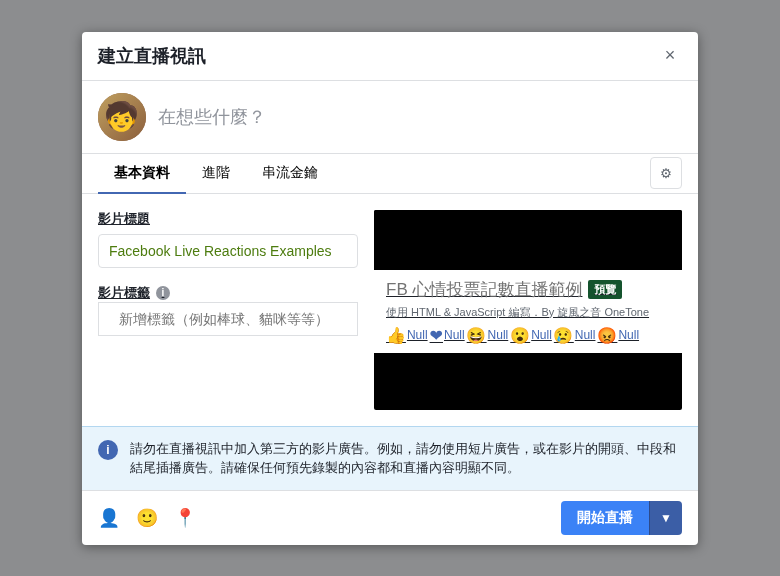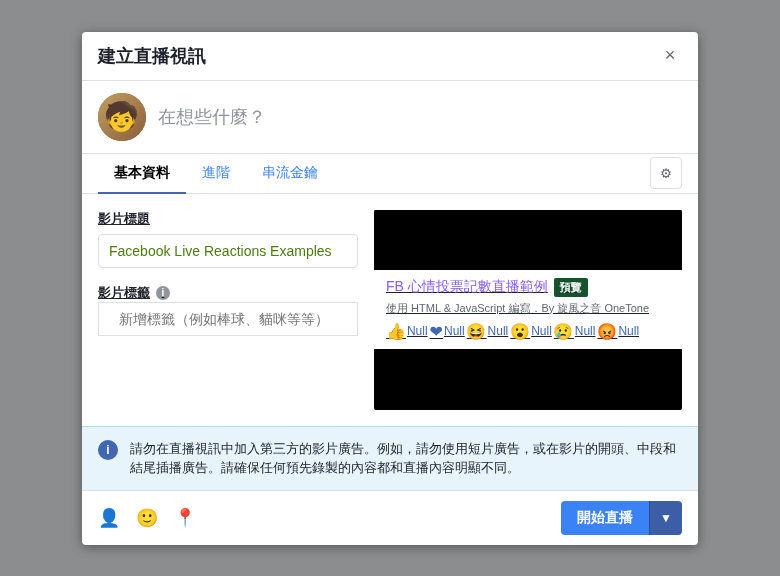--- a/index.html
+++ b/index.html
@@ -104,21 +104,21 @@
       align-items: center;
       padding: 0 16px;
       border-bottom: 1px solid #dddfe2;
       position: relative;
     }
 
     .tab {
       padding: 10px 16px;
       cursor: pointer;
       font-size: 14px;
-      color: #3b82f6;
+      color: #000000;
       border-bottom: 2px solid transparent;
       margin-bottom: -1px;
     }
 
     .tab.active {
       color: #000000;
       border-bottom: 2px solid #4267b2;
       font-weight: 700;
     }
 
@@ -221,22 +221,22 @@
     }
 
     .preview-title-row {
       display: flex;
       align-items: center;
       gap: 6px;
       margin-bottom: 4px;
     }
 
     .preview-title-text {
-      font-size: 14px;
-      color: #8b5cf6;
+      font-size: 17px;
+      color: #737373;
     }
 
     .preview-badge {
       background: #14532d;
       color: #fff;
       font-size: 11px;
       font-weight: 700;
       padding: 2px 6px;
       border-radius: 2px;
     }

